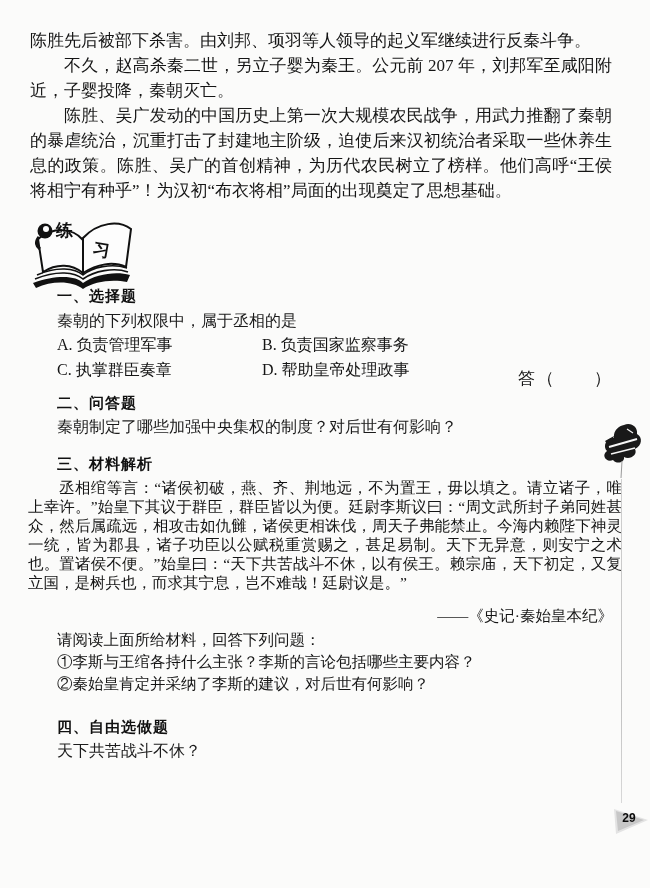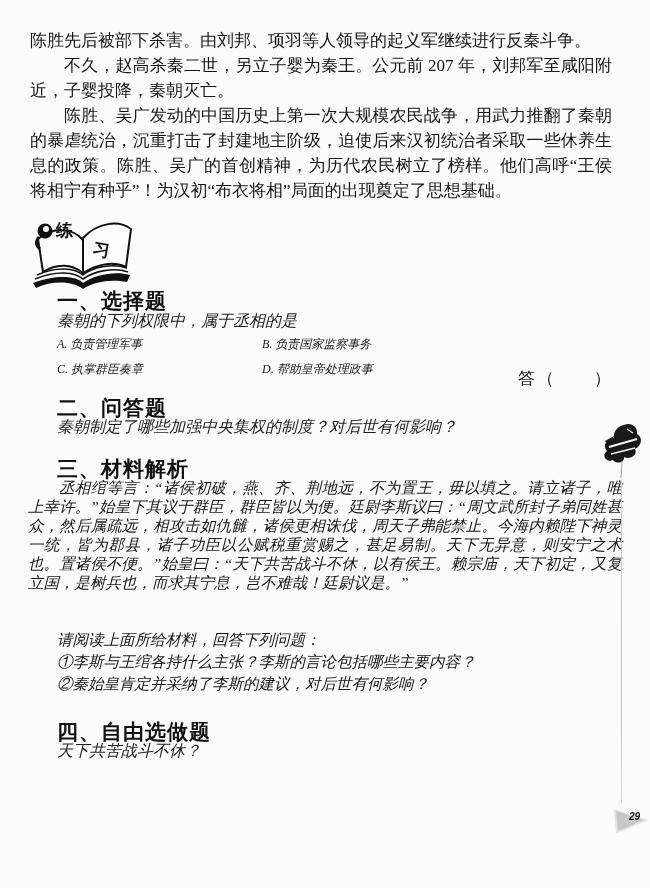--- a/index.html
+++ b/index.html
@@ -18,26 +18,26 @@
     font-size:17px;line-height:25px;text-align:justify;
   }
   .intro p{margin:0;text-indent:2em;}
   .intro p.cont{text-indent:0;}
   
   .book-icon{position:absolute;left:26px;top:216px;width:112px;height:78px;}
   
   .sec-h{
     position:absolute;left:57px;
     font-family:"Liberation Sans","DejaVu Sans",sans-serif;
-    font-weight:bold;font-size:21px;color:#111;letter-spacing:1px;
+    font-weight:bold;font-size:15px;color:#111;letter-spacing:1px;
   }
   
-  .kai{font-style:italic;}
+  .kai{}
   .qline{position:absolute;left:57px;font-size:16px;color:#1b1b1b;white-space:nowrap;}
-  .opts{position:absolute;left:57px;top:332px;width:480px;font-size:12px;}
+  .opts{position:absolute;left:57px;top:332px;width:480px;font-size:16px;}
   .opt-row{display:flex;height:25px;line-height:25px;}
   .opt-cell{white-space:nowrap;}
   .opt-cell.first{width:205px;}
   .answer-line{
     position:absolute;left:57px;top:367px;width:556px;
     text-align:right;font-size:17px;letter-spacing:2px;
   }
   .material{
     position:absolute;left:28px;top:478px;width:594px;
     font-size:15.5px;line-height:19px;text-align:justify;text-indent:2em;
@@ -49,23 +49,23 @@
   .smallq{position:absolute;left:57px;font-size:15.5px;white-space:nowrap;}
   
   .plant-icon{position:absolute;left:597px;top:421px;width:51px;height:58px;}
   .margin-rule{
     position:absolute;left:621px;top:479px;width:1px;height:324px;
     background:linear-gradient(#cfcfcf,#c2c2c2 70%,#d8d8d8);
   }
   .page-num-wrap{position:absolute;left:612px;top:804px;width:38px;height:34px;}
   .page-num-wrap svg{position:absolute;left:0;top:0;}
   .page-num{
-    position:absolute;left:6px;top:7px;width:22px;text-align:right;
+    position:absolute;left:6px;top:7px;width:22px;text-align:center;
     font-family:"Liberation Sans","DejaVu Sans",sans-serif;
-    font-weight:bold;font-size:10px;color:#0c0c0c;font-style:italic;
+    font-weight:bold;font-size:12px;color:#0c0c0c;
   }
 </style>
 </head>
 <body>
 
 <div class="page">
 
   <div class="intro">
     <p class="cont">陈胜先后被部下杀害。由刘邦、项羽等人领导的起义军继续进行反秦斗争。</p>
     <p>不久，赵高杀秦二世，另立子婴为秦王。公元前 207 年，刘邦军至咸阳附近，子婴投降，秦朝灭亡。</p>
@@ -99,20 +99,21 @@
       <span class="opt-cell kai">D. 帮助皇帝处理政事</span>
     </div>
   </div>
   <div class="answer-line">答（　　）</div>
 
   <div class="sec-h" style="top:394px">二、问答题</div>
   <div class="qline kai" style="top:417px">秦朝制定了哪些加强中央集权的制度？对后世有何影响？</div>
 
   <div class="sec-h" style="top:455px">三、材料解析</div>
   <div class="material kai">丞相绾等言：“诸侯初破，燕、齐、荆地远，不为置王，毋以填之。请立诸子，唯上幸许。”始皇下其议于群臣，群臣皆以为便。廷尉李斯议曰：“周文武所封子弟同姓甚众，然后属疏远，相攻击如仇雠，诸侯更相诛伐，周天子弗能禁止。今海内赖陛下神灵一统，皆为郡县，诸子功臣以公赋税重赏赐之，甚足易制。天下无异意，则安宁之术也。置诸侯不便。”始皇曰：“天下共苦战斗不休，以有侯王。赖宗庙，天下初定，又复立国，是树兵也，而求其宁息，岂不难哉！廷尉议是。”</div>
+  <div class="source-line kai">——《史记·秦始皇本纪》</div>
   <div class="smallq kai" style="top:652px">①李斯与王绾各持什么主张？李斯的言论包括哪些主要内容？</div>
   <div class="smallq kai" style="top:630px">请阅读上面所给材料，回答下列问题：</div>
   <div class="smallq kai" style="top:674px">②秦始皇肯定并采纳了李斯的建议，对后世有何影响？</div>
 
   <div class="sec-h" style="top:718px">四、自由选做题</div>
   <div class="qline kai" style="top:741px">天下共苦战斗不休？</div>
 
   <div class="plant-icon">
     <svg viewBox="0 0 51 58" width="51" height="58">
       <path d="M27,4 C34,1 41,6 40,13 C46,16 45,25 38,28 C41,34 33,39 27,36 C28,41 20,44 16,39 C9,42 4,34 10,30 C5,25 10,16 17,17 C16,9 22,5 27,4 Z" fill="#191919"></path>

